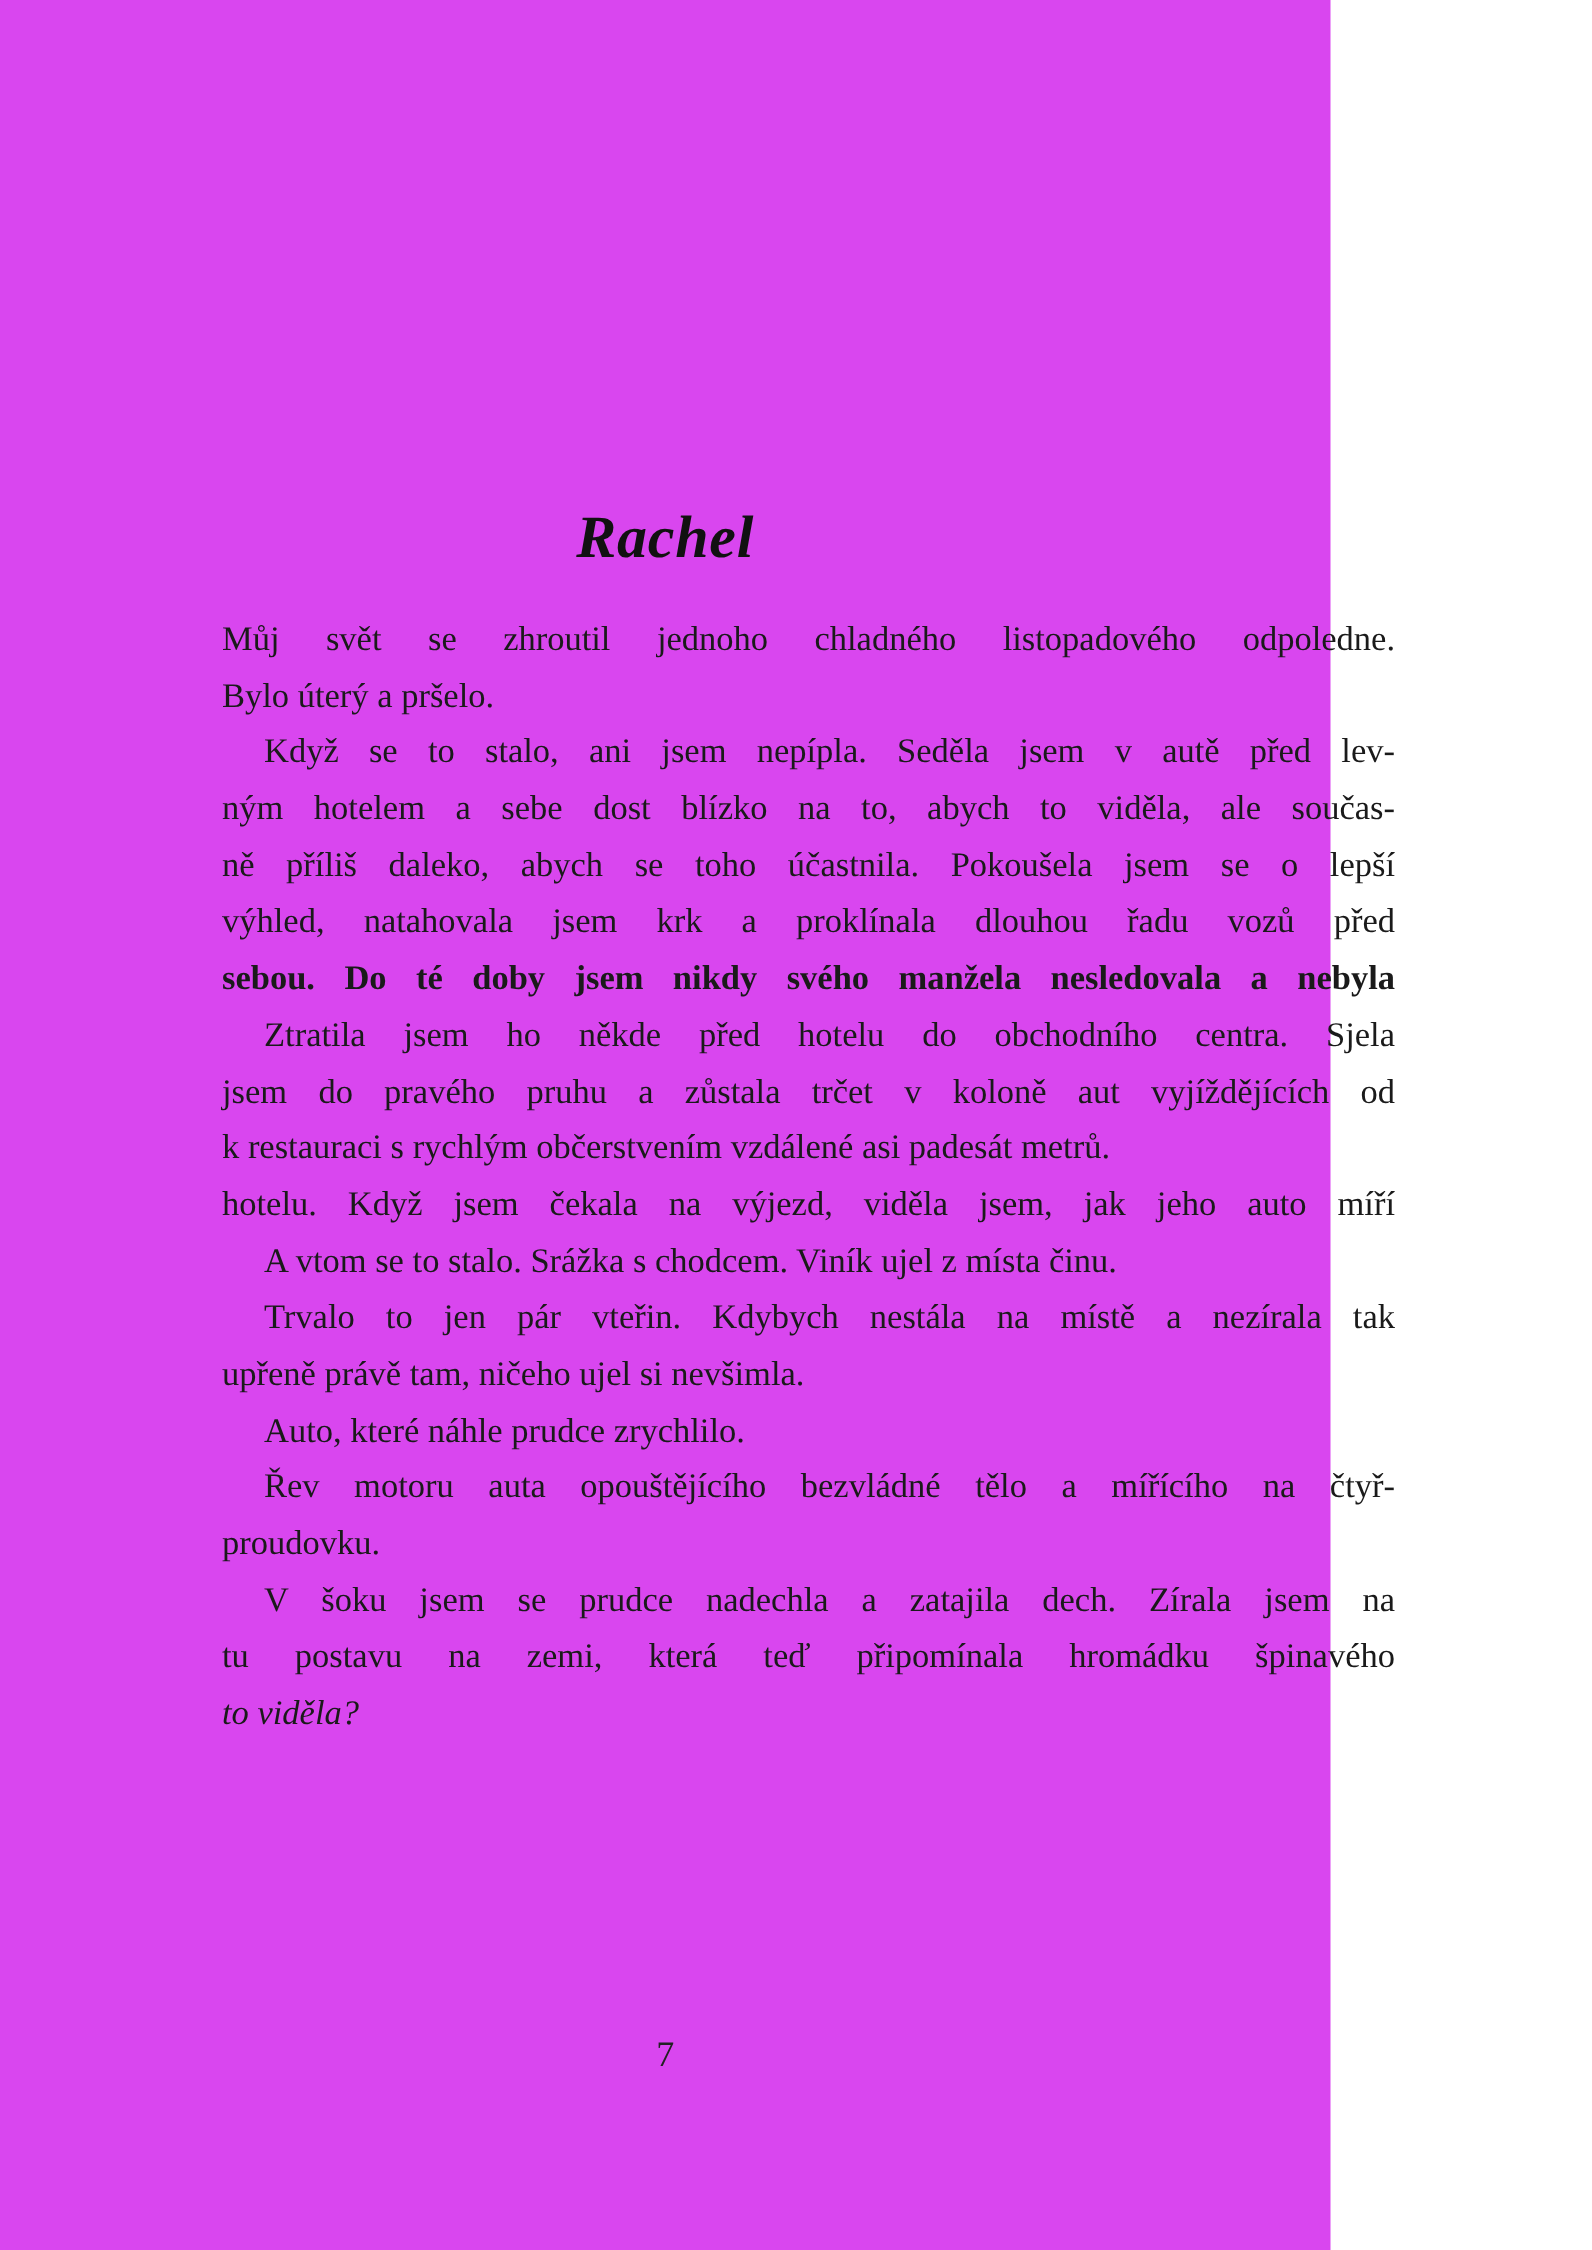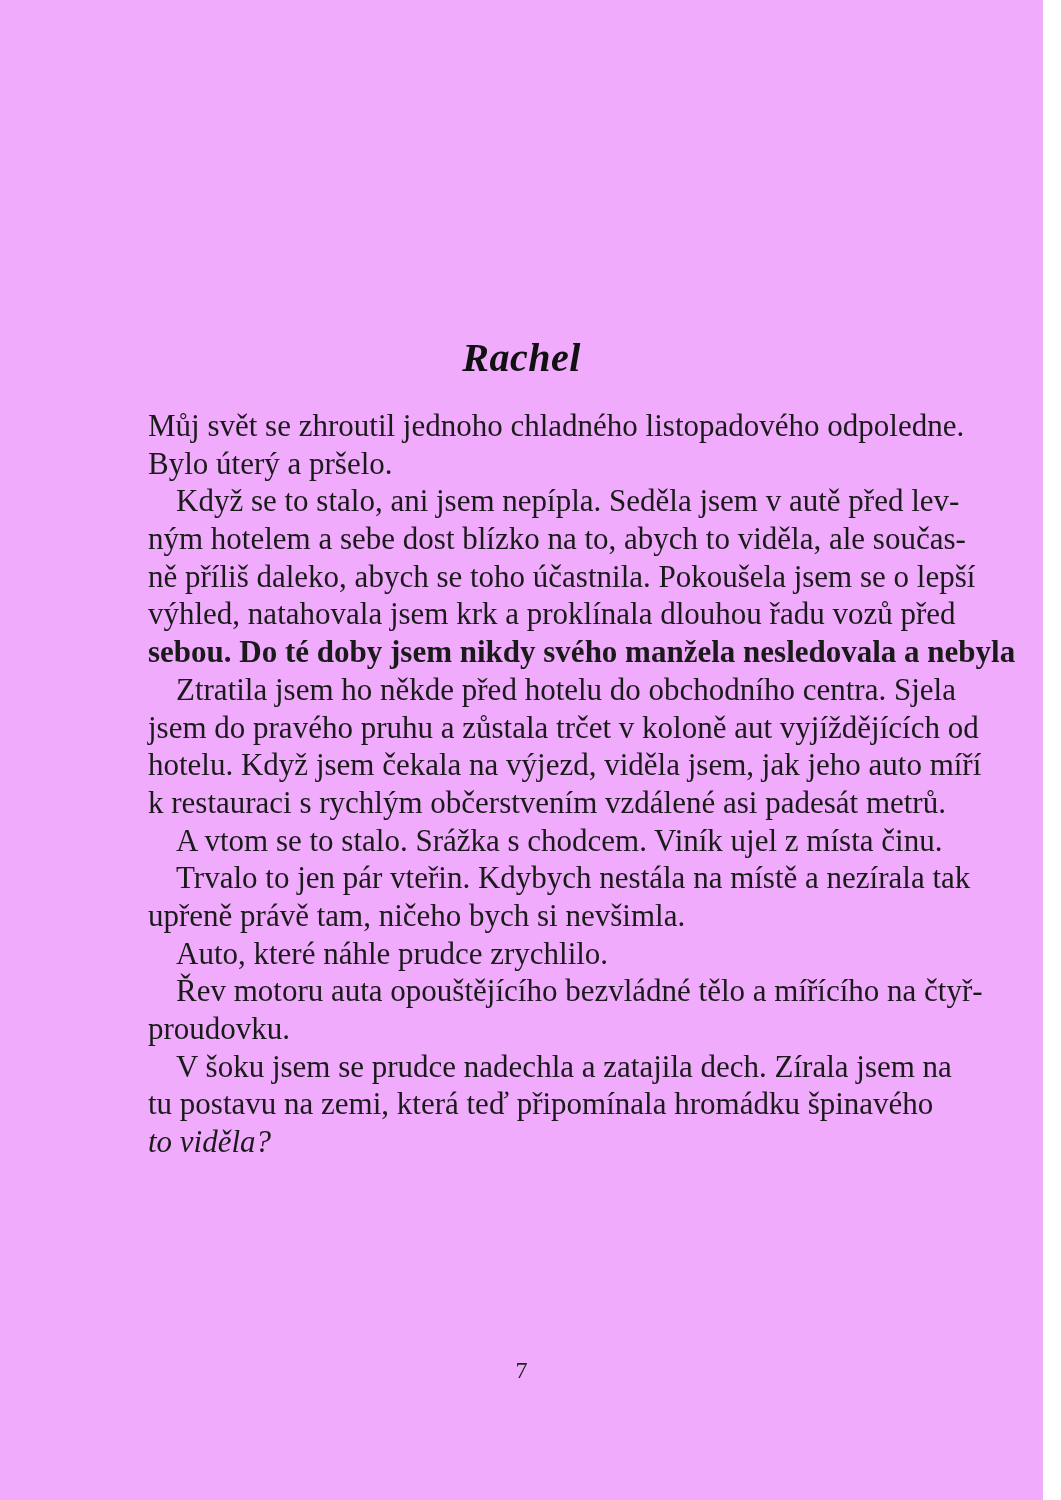--- a/index.html
+++ b/index.html
@@ -1,30 +1,30 @@
 <!DOCTYPE html>
 <html><head>
   <meta charset="utf-8">
   <style>
     html, body { margin: 0; padding: 0; background: #ffffff; }
     body { width: 1061px; height: 1500px; position: relative; overflow: hidden; }
     .page {
-      position: absolute; left: 0; top: 0; width: 1043px; height: 1500px;
-      background: #f0abfc; color: #1a1a1a;
+      position: absolute; left: 0; top: 0; width: 887px; height: 1500px;
+      background: #d946ef; color: #1a1a1a;
       font-family: "Liberation Serif", "DejaVu Serif", serif;
     }
     .chapter-title {
       position: absolute; left: 0; right: 0; top: 330px;
       text-align: center; font-style: italic; font-weight: bold;
       font-size: 40px; line-height: 56px; letter-spacing: 0.5px;
       margin: 0; color: #111111;
     }
     .text-block {
       position: absolute; left: 148px; width: 782px; top: 407px;
-      font-size: 31px; line-height: 37.7px;
+      font-size: 23px; line-height: 37.7px;
     }
     .line {
       display: block; height: 37.7px; white-space: nowrap;
       text-align: justify; text-align-last: justify;
     }
     .line.last { text-align-last: left; }
     .line.indent { padding-left: 28px; }
     .em { font-style: italic; }
     .page-number {
       position: absolute; left: 0; right: 0; top: 1355px;
@@ -40,25 +40,25 @@
   <div class="text-block" id="text-block">
       <span class="line" style="white-space: nowrap;"><span>Můj svět se zhroutil jednoho chladného listopadového odpoledne.</span></span>
       <span class="line last"><span>Bylo úterý a pršelo.</span></span>
       <span class="line indent" style="white-space: nowrap;"><span>Když se to stalo, ani jsem nepípla. Seděla jsem v autě před lev-</span></span>
       <span class="line" style="white-space: nowrap;"><span>ným hotelem a sebe dost blízko na to, abych to viděla, ale součas-</span></span>
       <span class="line" style="white-space: nowrap;"><span>ně příliš daleko, abych se toho účastnila. Pokoušela jsem se o lepší</span></span>
       <span class="line" style="white-space: nowrap;"><span>výhled, natahovala jsem krk a proklínala dlouhou řadu vozů před</span></span>
       <span class="line" style="white-space: nowrap; font-weight: bold;"><span>sebou. Do té doby jsem nikdy svého manžela nesledovala a nebyla</span></span>
       <span class="line indent" style="white-space: nowrap;"><span>Ztratila jsem ho někde před hotelu do obchodního centra. Sjela</span></span>
       <span class="line" style="white-space: nowrap;"><span>jsem do pravého pruhu a zůstala trčet v koloně aut vyjíždějících od</span></span>
+      <span class="line last"><span>k restauraci s rychlým občerstvením vzdálené asi padesát metrů.</span></span>
       <span class="line" style="white-space: nowrap;"><span>hotelu. Když jsem čekala na výjezd, viděla jsem, jak jeho auto míří</span></span>
-      <span class="line last"><span>k restauraci s rychlým občerstvením vzdálené asi padesát metrů.</span></span>
       <span class="line indent last"><span>A vtom se to stalo. Srážka s chodcem. Viník ujel z místa činu.</span></span>
       <span class="line indent" style="white-space: nowrap;"><span>Trvalo to jen pár vteřin. Kdybych nestála na místě a nezírala tak</span></span>
-      <span class="line last"><span>upřeně právě tam, ničeho bych si nevšimla.</span></span>
+      <span class="line last"><span>upřeně právě tam, ničeho ujel si nevšimla.</span></span>
       <span class="line indent last"><span>Auto, které náhle prudce zrychlilo.</span></span>
       <span class="line indent" style="white-space: nowrap;"><span>Řev motoru auta opouštějícího bezvládné tělo a mířícího na čtyř-</span></span>
       <span class="line last"><span>proudovku.</span></span>
       <span class="line indent" style="white-space: nowrap;"><span>V šoku jsem se prudce nadechla a zatajila dech. Zírala jsem na</span></span>
       <span class="line" style="white-space: nowrap;"><span>tu postavu na zemi, která teď připomínala hromádku špinavého</span></span>
       <span class="line last"><span class="em">to viděla?</span></span>
     </div>
 
   <div class="page-number">7</div>
 </div>

